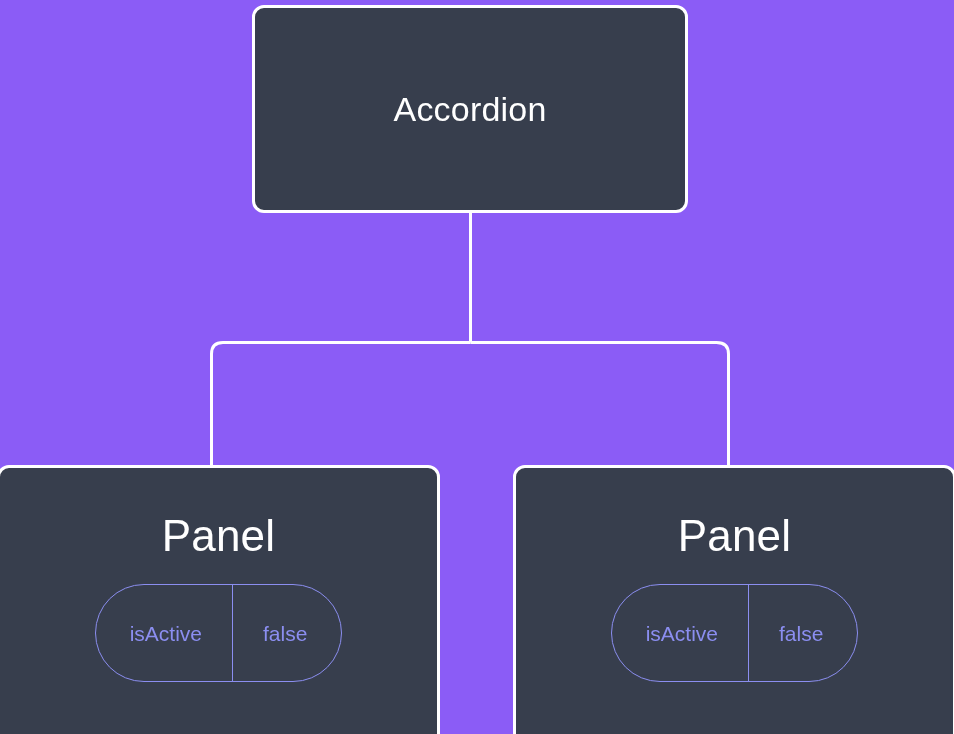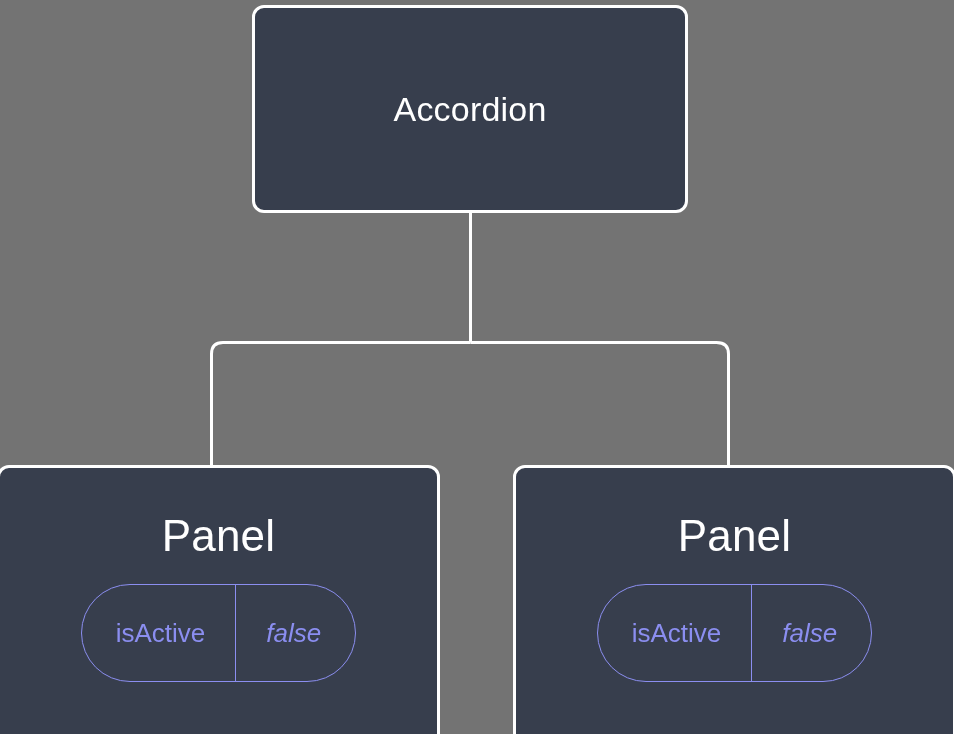--- a/index.html
+++ b/index.html
@@ -13,21 +13,21 @@
     height: 734px;
     overflow: hidden;
     font-family: "Liberation Sans", "DejaVu Sans", sans-serif;
     -webkit-font-smoothing: antialiased;
   }
 
   #canvas {
     position: relative;
     width: 954px;
     height: 734px;
-    background: #737373;
+    background: #8b5cf6;
     overflow: hidden;
     text-align: center;
   }
 
   
   #edges {
     position: absolute;
     left: 0;
     top: 0;
     width: 954px;
@@ -102,35 +102,34 @@
     border-radius: 49px;
     background: transparent;
     box-sizing: border-box;
   }
 
   .pill-cell {
     display: flex;
     align-items: center;
     justify-content: center;
     color: #8b8ef0;
-    font-size: 26px;
+    font-size: 21px;
     font-weight: 400;
     line-height: 1;
     white-space: nowrap;
     box-sizing: border-box;
   }
 
   .pill-key {
     padding: 0 30px 0 34px;
   }
 
   .pill-value {
     padding: 0 34px 0 30px;
     border-left: 1.6px solid #8b8ef0;
-    font-style: italic;
   }
 </style>
 </head>
 <body>
 
 <div id="canvas">
 
   <svg id="edges" viewBox="0 0 954 734" width="954" height="734" xmlns="http://www.w3.org/2000/svg" aria-hidden="true">
 
     <path class="edge-path" d="M 470.5 212 L 470.5 342.5"></path>

